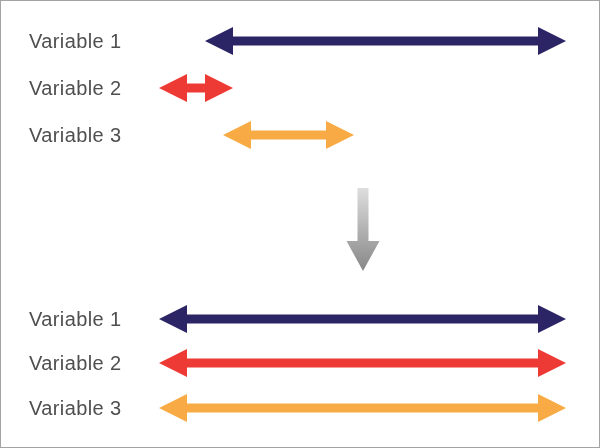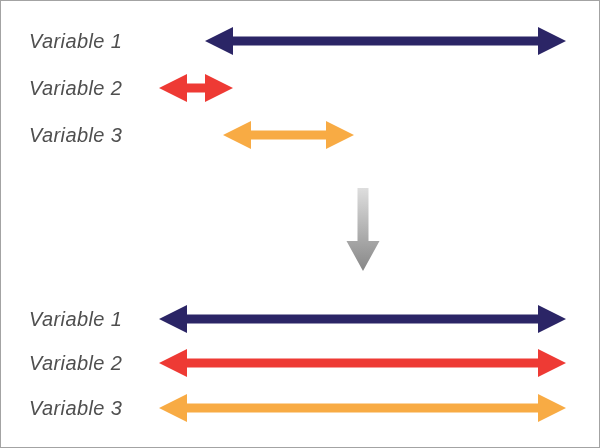--- a/index.html
+++ b/index.html
@@ -15,21 +15,20 @@
   .layer{position:absolute;left:0;top:0;}
   .var-label{
     position:absolute;
     left:28px;
     width:130px;height:28px;line-height:28px;
     font-size:20px;
     letter-spacing:0.4px;
     color:#4f4f4f;
     white-space:nowrap;
     user-select:none;
-    font-style:italic;
   }
 </style>
 </head>
 <body>
 
 <div class="frame">
   <svg id="arrow-layer" class="layer" width="600" height="448">
       <polygon points="204,40 232,26 232,35.5 537,35.5 537,26 565,40 537,54 537,44.5 232,44.5 232,54" fill="#2b2566"></polygon>
       <polygon points="158,87 186,73 186,82.5 204,82.5 204,73 232,87 204,101 204,91.5 186,91.5 186,101" fill="#ee3a34"></polygon>
       <polygon points="222,134 250,120 250,129.5 325,129.5 325,120 353,134 325,148 325,138.5 250,138.5 250,148" fill="#f8ab44"></polygon>

